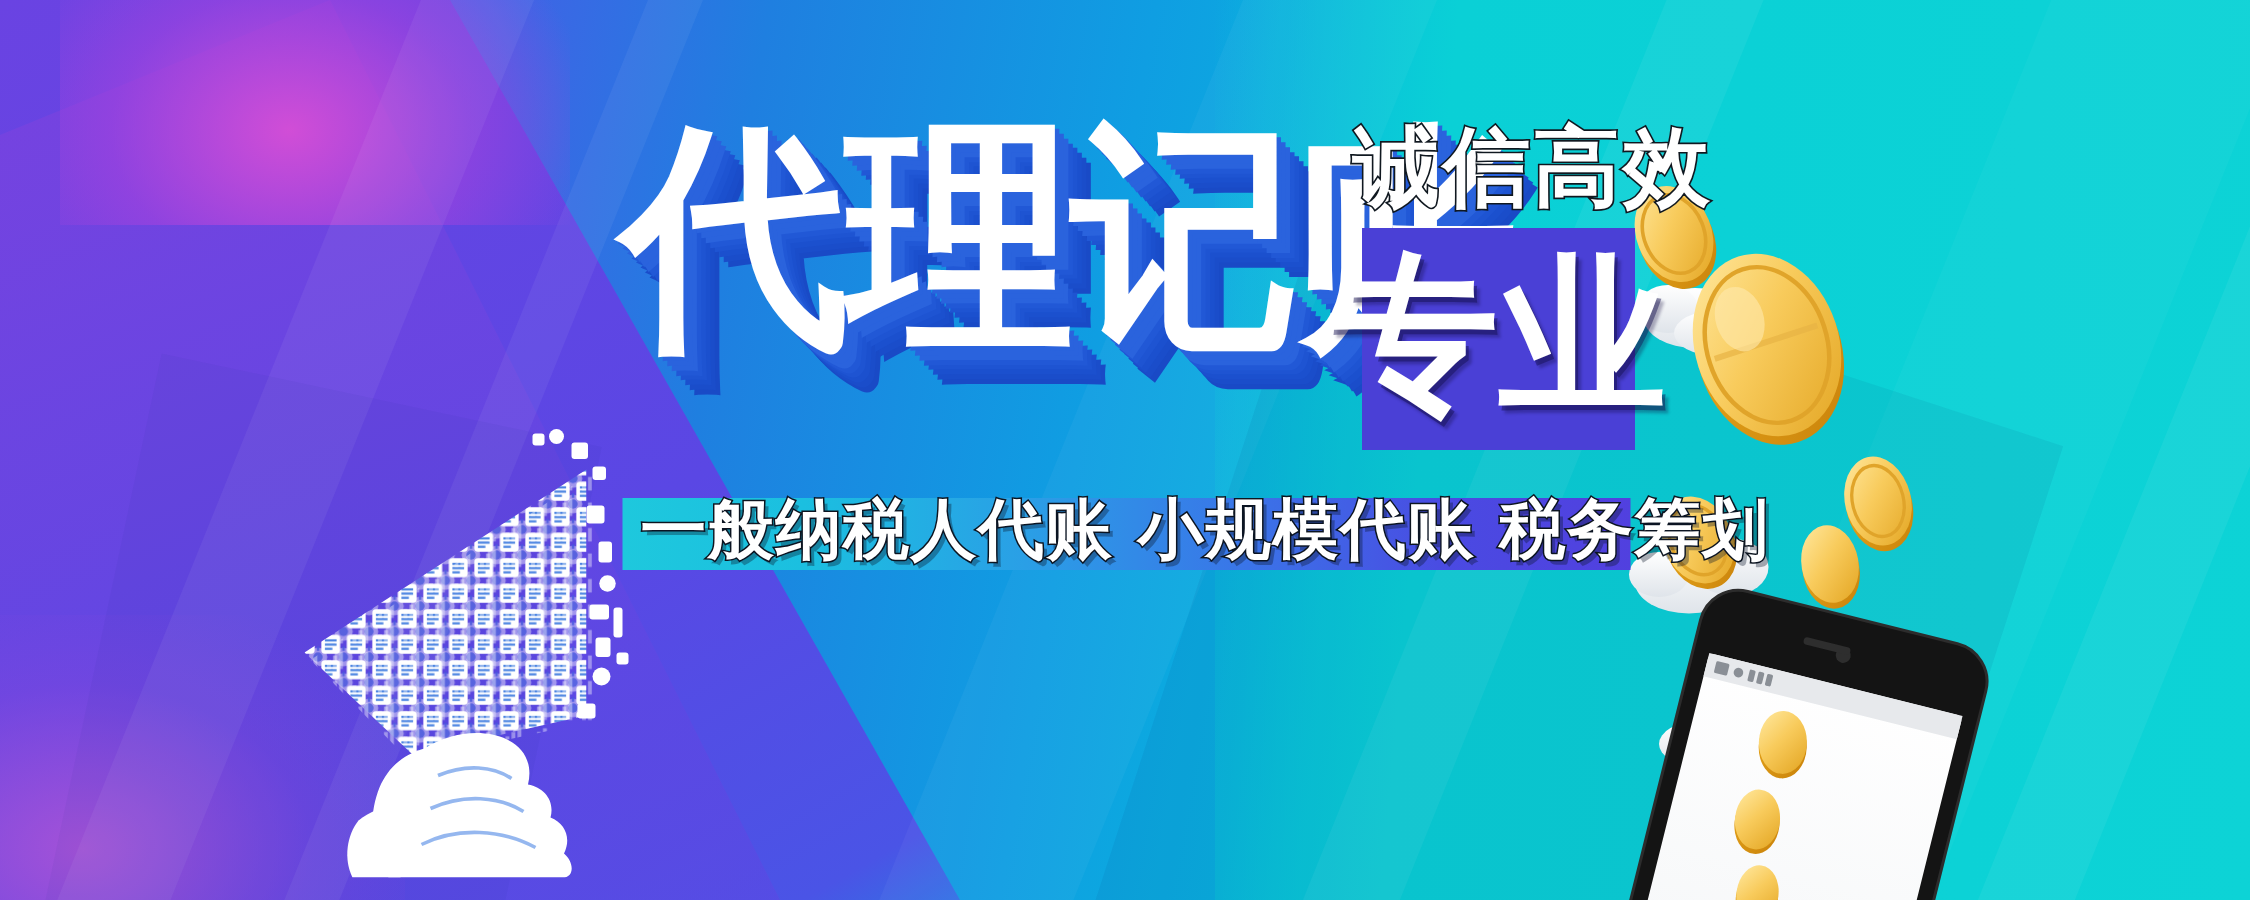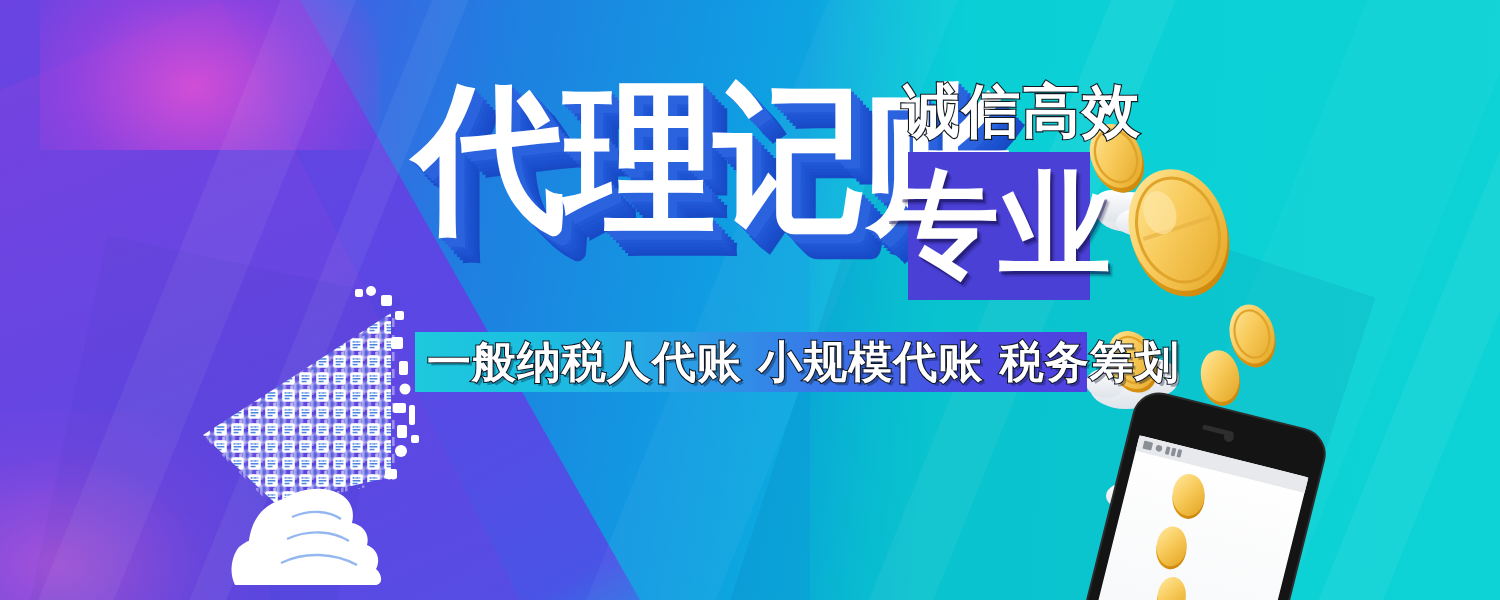--- a/index.html
+++ b/index.html
@@ -121,25 +121,25 @@
     letter-spacing:0px;
     white-space:nowrap;
     font-family:"DejaVu Sans","Liberation Sans",sans-serif;
     text-shadow:2px 3px 0 rgba(20,15,80,.45), 4px 5px 2px rgba(15,10,60,.30);
     transform:translateY(-2px);
   }
 
   
   #subtitle-bar {
     position:absolute; left:415px; top:332px;
-    width:672px; height:60px;
+    width:672px; height:48px;
     background:linear-gradient(90deg,
       #1ec8dd 0%, #1bbfe0 18%, #2a9fe6 40%,
       #3a74e8 62%, #4a4ae2 82%, #5140df 100%);
-    display:flex; align-items:center;
+    display:flex; 
   }
   #subtitle-bar .sub-text {
     font-size:44px; line-height:1;
     font-weight:bold; color:#ffffff;
     white-space:nowrap;
     padding-left:12px;
     letter-spacing:1px;
     font-family:"DejaVu Sans","Liberation Sans",sans-serif;
     -webkit-text-stroke:2px #0d1520;
     paint-order:stroke fill;

